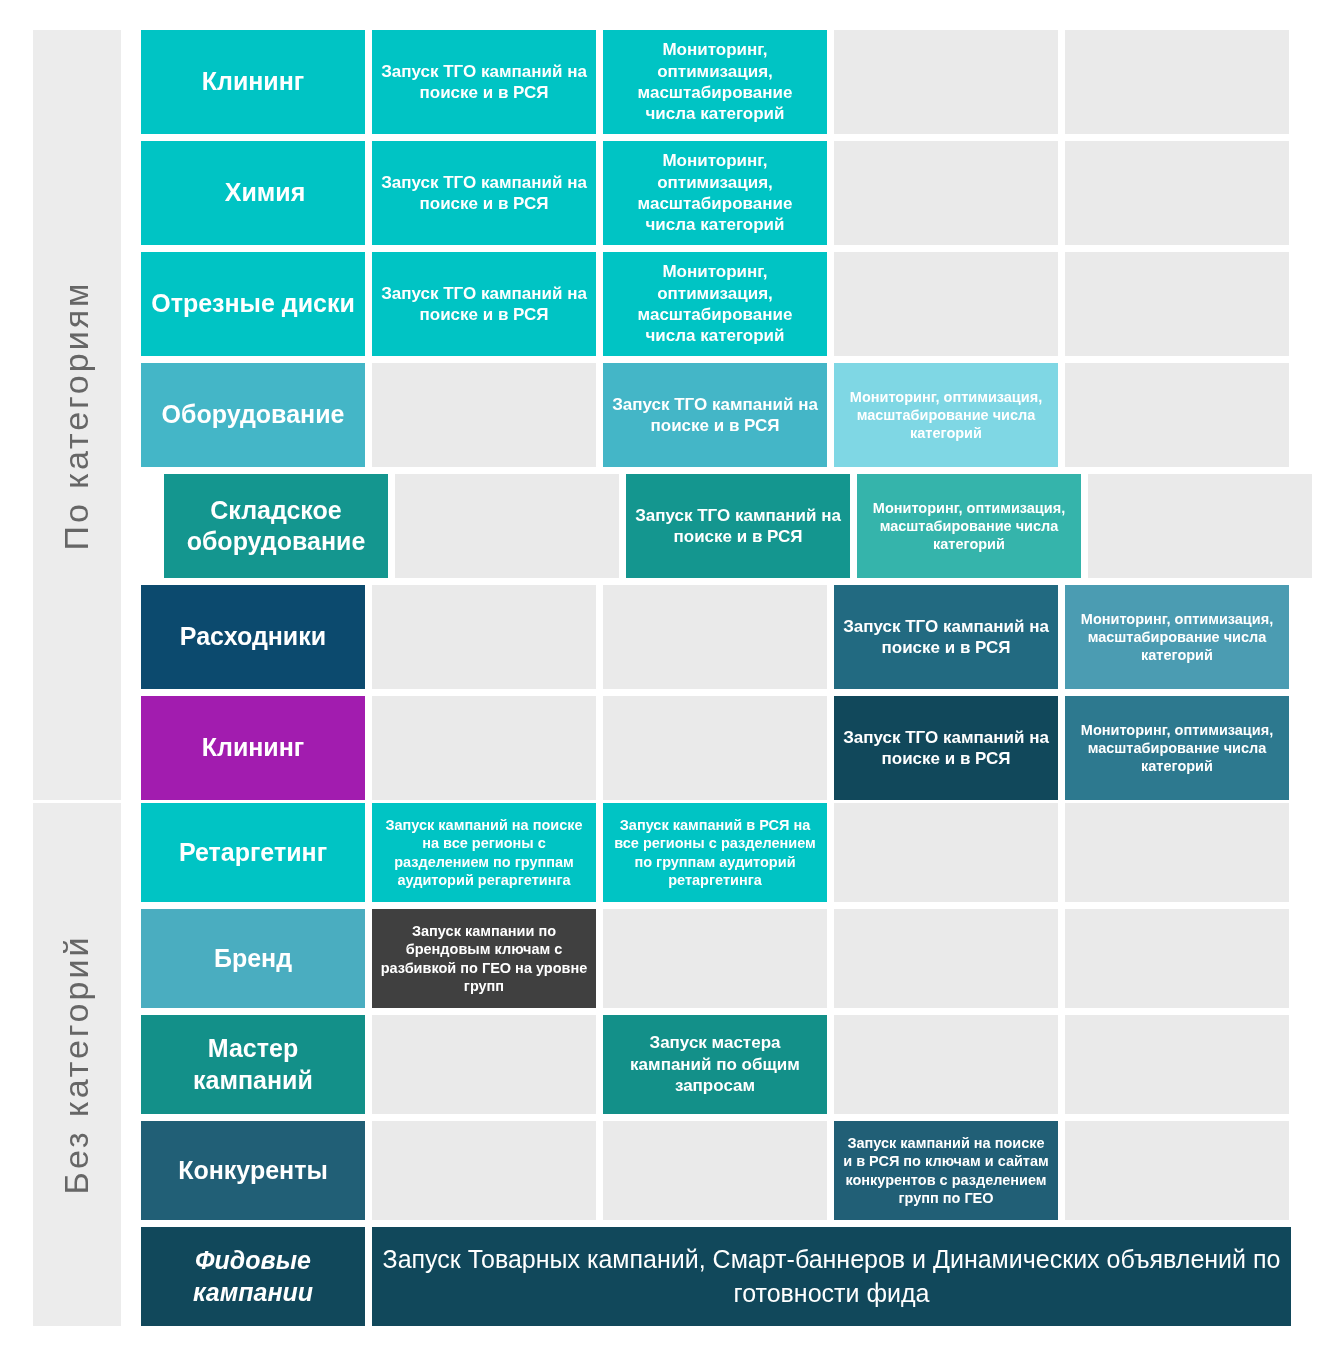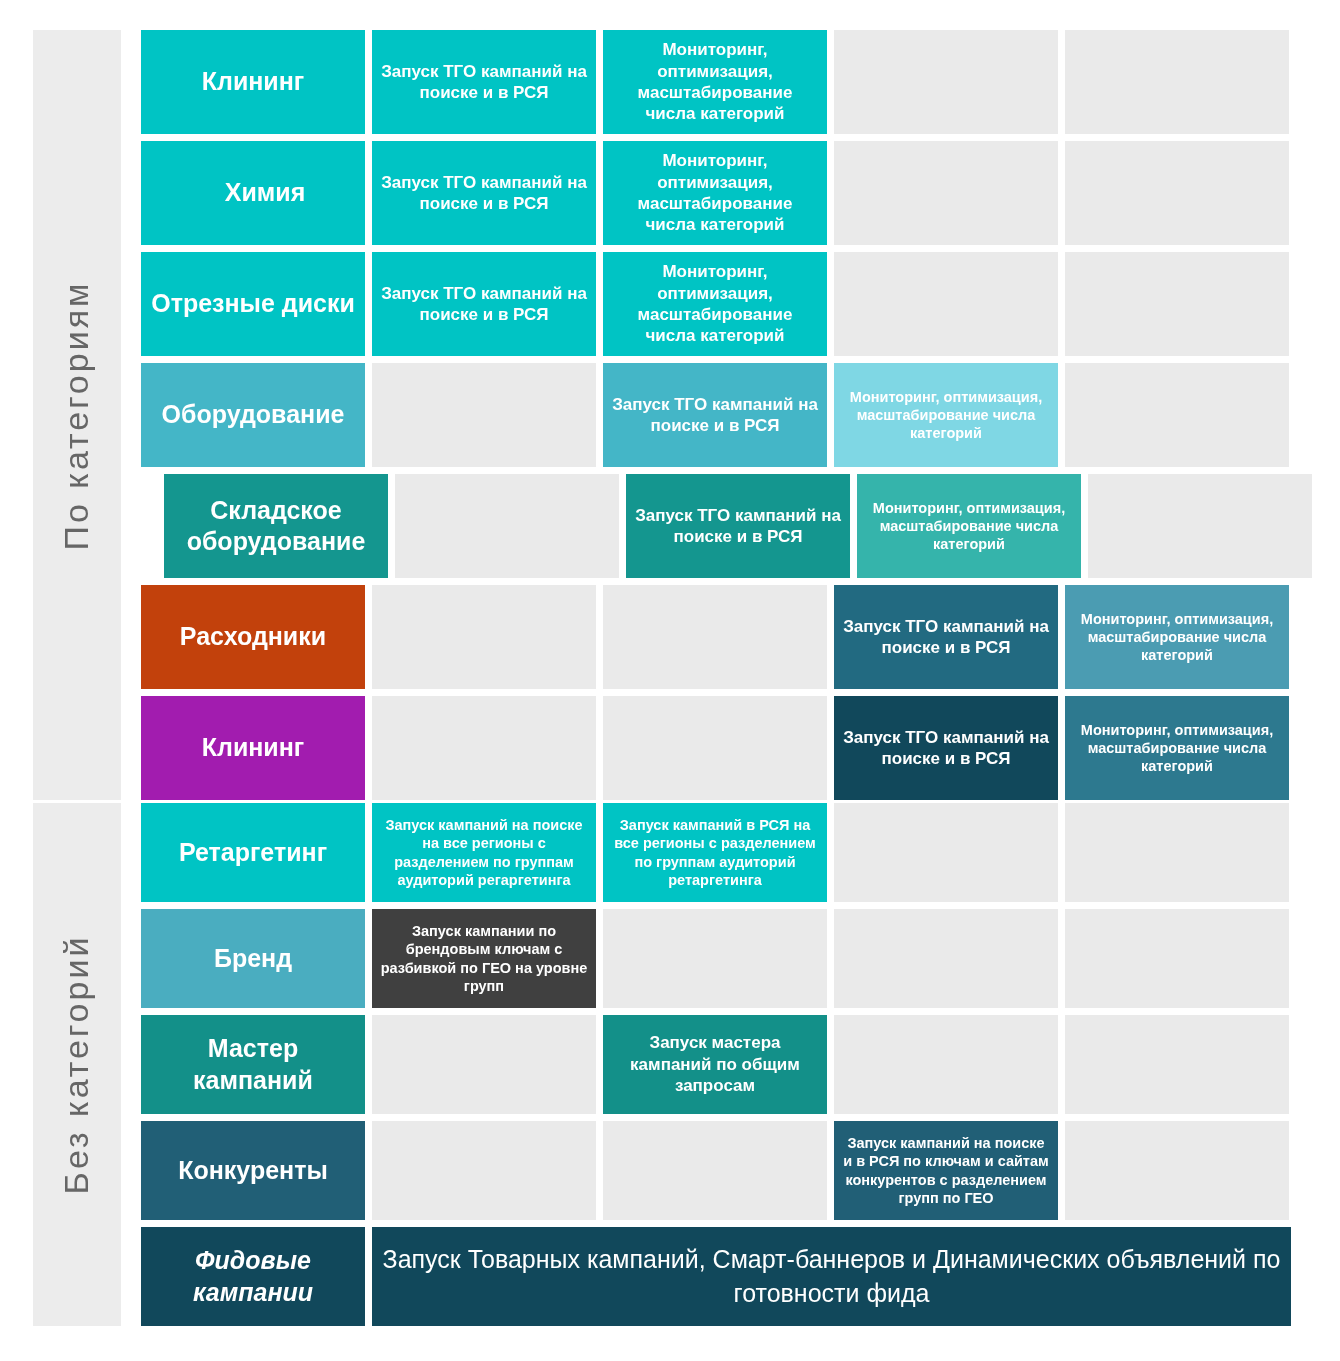--- a/index.html
+++ b/index.html
@@ -102,21 +102,21 @@
             <div class="cell c5 body-cell h-reg empty" style="background: rgb(234, 234, 234);"></div>
           </div>
           <div class="row">
             <div class="cell c1 title-cell h-reg" style="background: rgb(20, 150, 143); margin-left: 23px;">Складское оборудование</div>
             <div class="cell c2 body-cell h-reg empty" style="background: rgb(234, 234, 234);"></div>
             <div class="cell c3 body-cell h-reg" style="background: rgb(20, 150, 143);">Запуск ТГО кампаний на поиске и в РСЯ</div>
             <div class="cell c4 body-small h-reg" style="background: rgb(53, 180, 171);">Мониторинг, оптимизация, масштабирование числа категорий</div>
             <div class="cell c5 body-cell h-reg empty" style="background: rgb(234, 234, 234);"></div>
           </div>
           <div class="row">
-            <div class="cell c1 title-cell h-reg" style="background: #c2410c;">Расходники</div>
+            <div class="cell c1 title-cell h-reg" style="background: #0c4a6e;">Расходники</div>
             <div class="cell c2 body-cell h-reg empty" style="background: rgb(234, 234, 234);"></div>
             <div class="cell c3 body-cell h-reg empty" style="background: rgb(234, 234, 234);"></div>
             <div class="cell c4 body-cell h-reg" style="background: rgb(34, 106, 129);">Запуск ТГО кампаний на поиске и в РСЯ</div>
             <div class="cell c5 body-small h-reg" style="background: rgb(75, 156, 178);">Мониторинг, оптимизация, масштабирование числа категорий</div>
           </div>
           <div class="row">
             <div class="cell c1 title-cell h-reg" style="background: #a21caf;">Клининг</div>
             <div class="cell c2 body-cell h-reg empty" style="background: rgb(234, 234, 234);"></div>
             <div class="cell c3 body-cell h-reg empty" style="background: rgb(234, 234, 234);"></div>
             <div class="cell c4 body-cell h-reg" style="background: rgb(17, 72, 91);">Запуск ТГО кампаний на поиске и в РСЯ</div>

